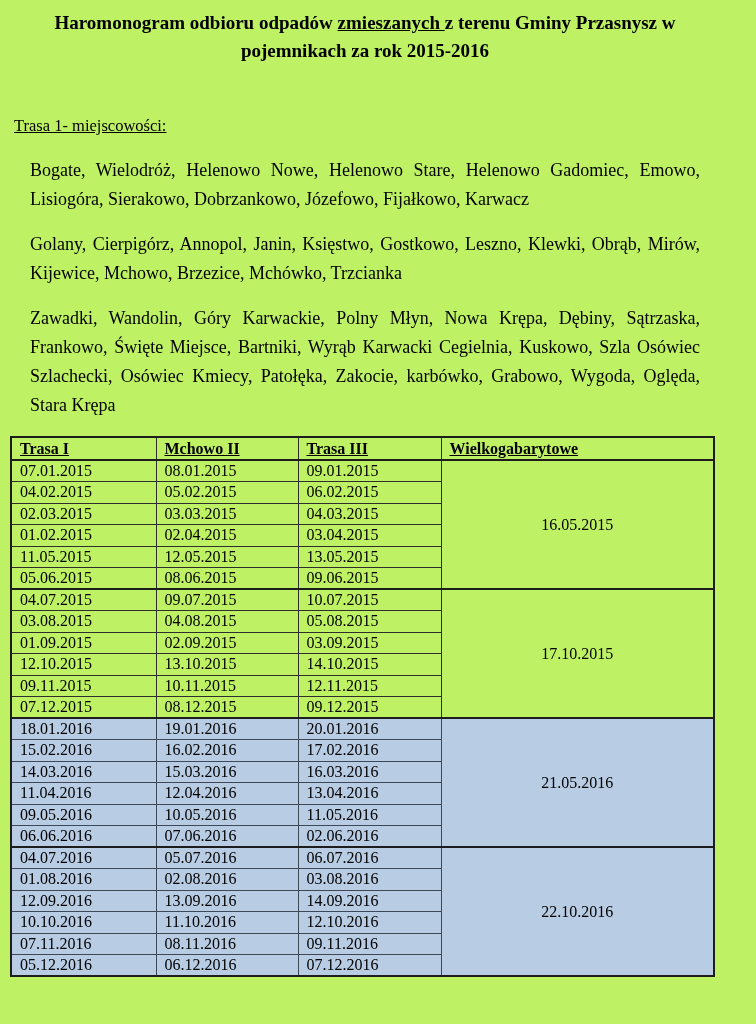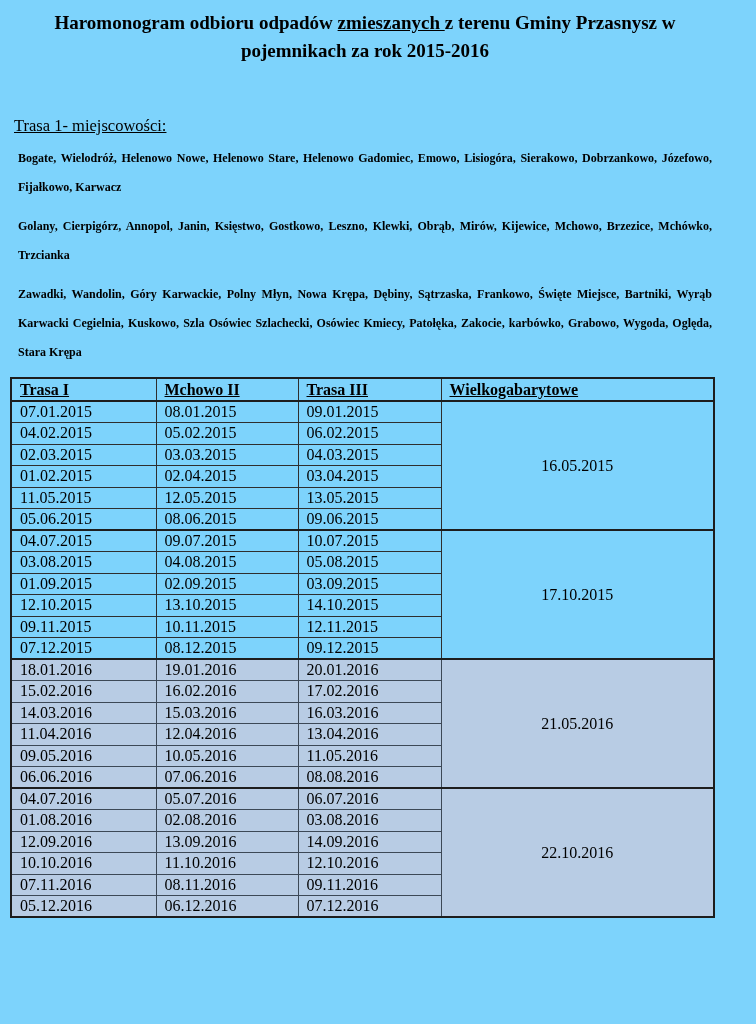--- a/index.html
+++ b/index.html
@@ -7,21 +7,21 @@
     padding: 0;
     background: #ffffff;
     color: #000000;
     font-family: "Liberation Serif", "DejaVu Serif", serif;
   }
   .page {
     position: relative;
     width: 756px;
     height: 1024px;
     overflow: hidden;
-    background: #7dd3fc;
+    background: #bef264;
     box-sizing: border-box;
     padding: 9px 40px 0 14px;
   }
   
   .doc-title {
     text-align: center;
     font-weight: bold;
     font-size: 19px;
     line-height: 28px;
     margin: 0 0 46px 0;
@@ -29,25 +29,24 @@
   .doc-title .u { text-decoration: underline; }
   
   .route { margin: 0 0 10px 0; }
   .route-heading {
     font-size: 16.5px;
     line-height: 29px;
     text-decoration: underline;
     margin: 0;
   }
   .route-body {
-    font-size: 12px;
+    font-size: 18px;
     line-height: 29px;
     text-align: justify;
-    margin: 4px;
-    font-weight: bold;
+    margin: 16px;
   }
   
   .table-wrap { margin: 8px 0 0 -4px; }
   table.schedule {
     border-collapse: collapse;
     table-layout: fixed;
     width: 703px;
     border: 2px solid #1d1d1d;
   }
   table.schedule th,
@@ -199,21 +198,21 @@
             <td>13.04.2016</td>
           </tr>
           <tr class="hl">
             <td>09.05.2016</td>
             <td>10.05.2016</td>
             <td>11.05.2016</td>
           </tr>
           <tr class="hl">
             <td>06.06.2016</td>
             <td>07.06.2016</td>
-            <td>08.08.2016</td>
+            <td>02.06.2016</td>
           </tr>
           <tr class="hl block-start">
             <td>04.07.2016</td>
             <td>05.07.2016</td>
             <td>06.07.2016</td>
             <td rowspan="6" class="bulky">22.10.2016</td>
           </tr>
           <tr class="hl">
             <td>01.08.2016</td>
             <td>02.08.2016</td>

